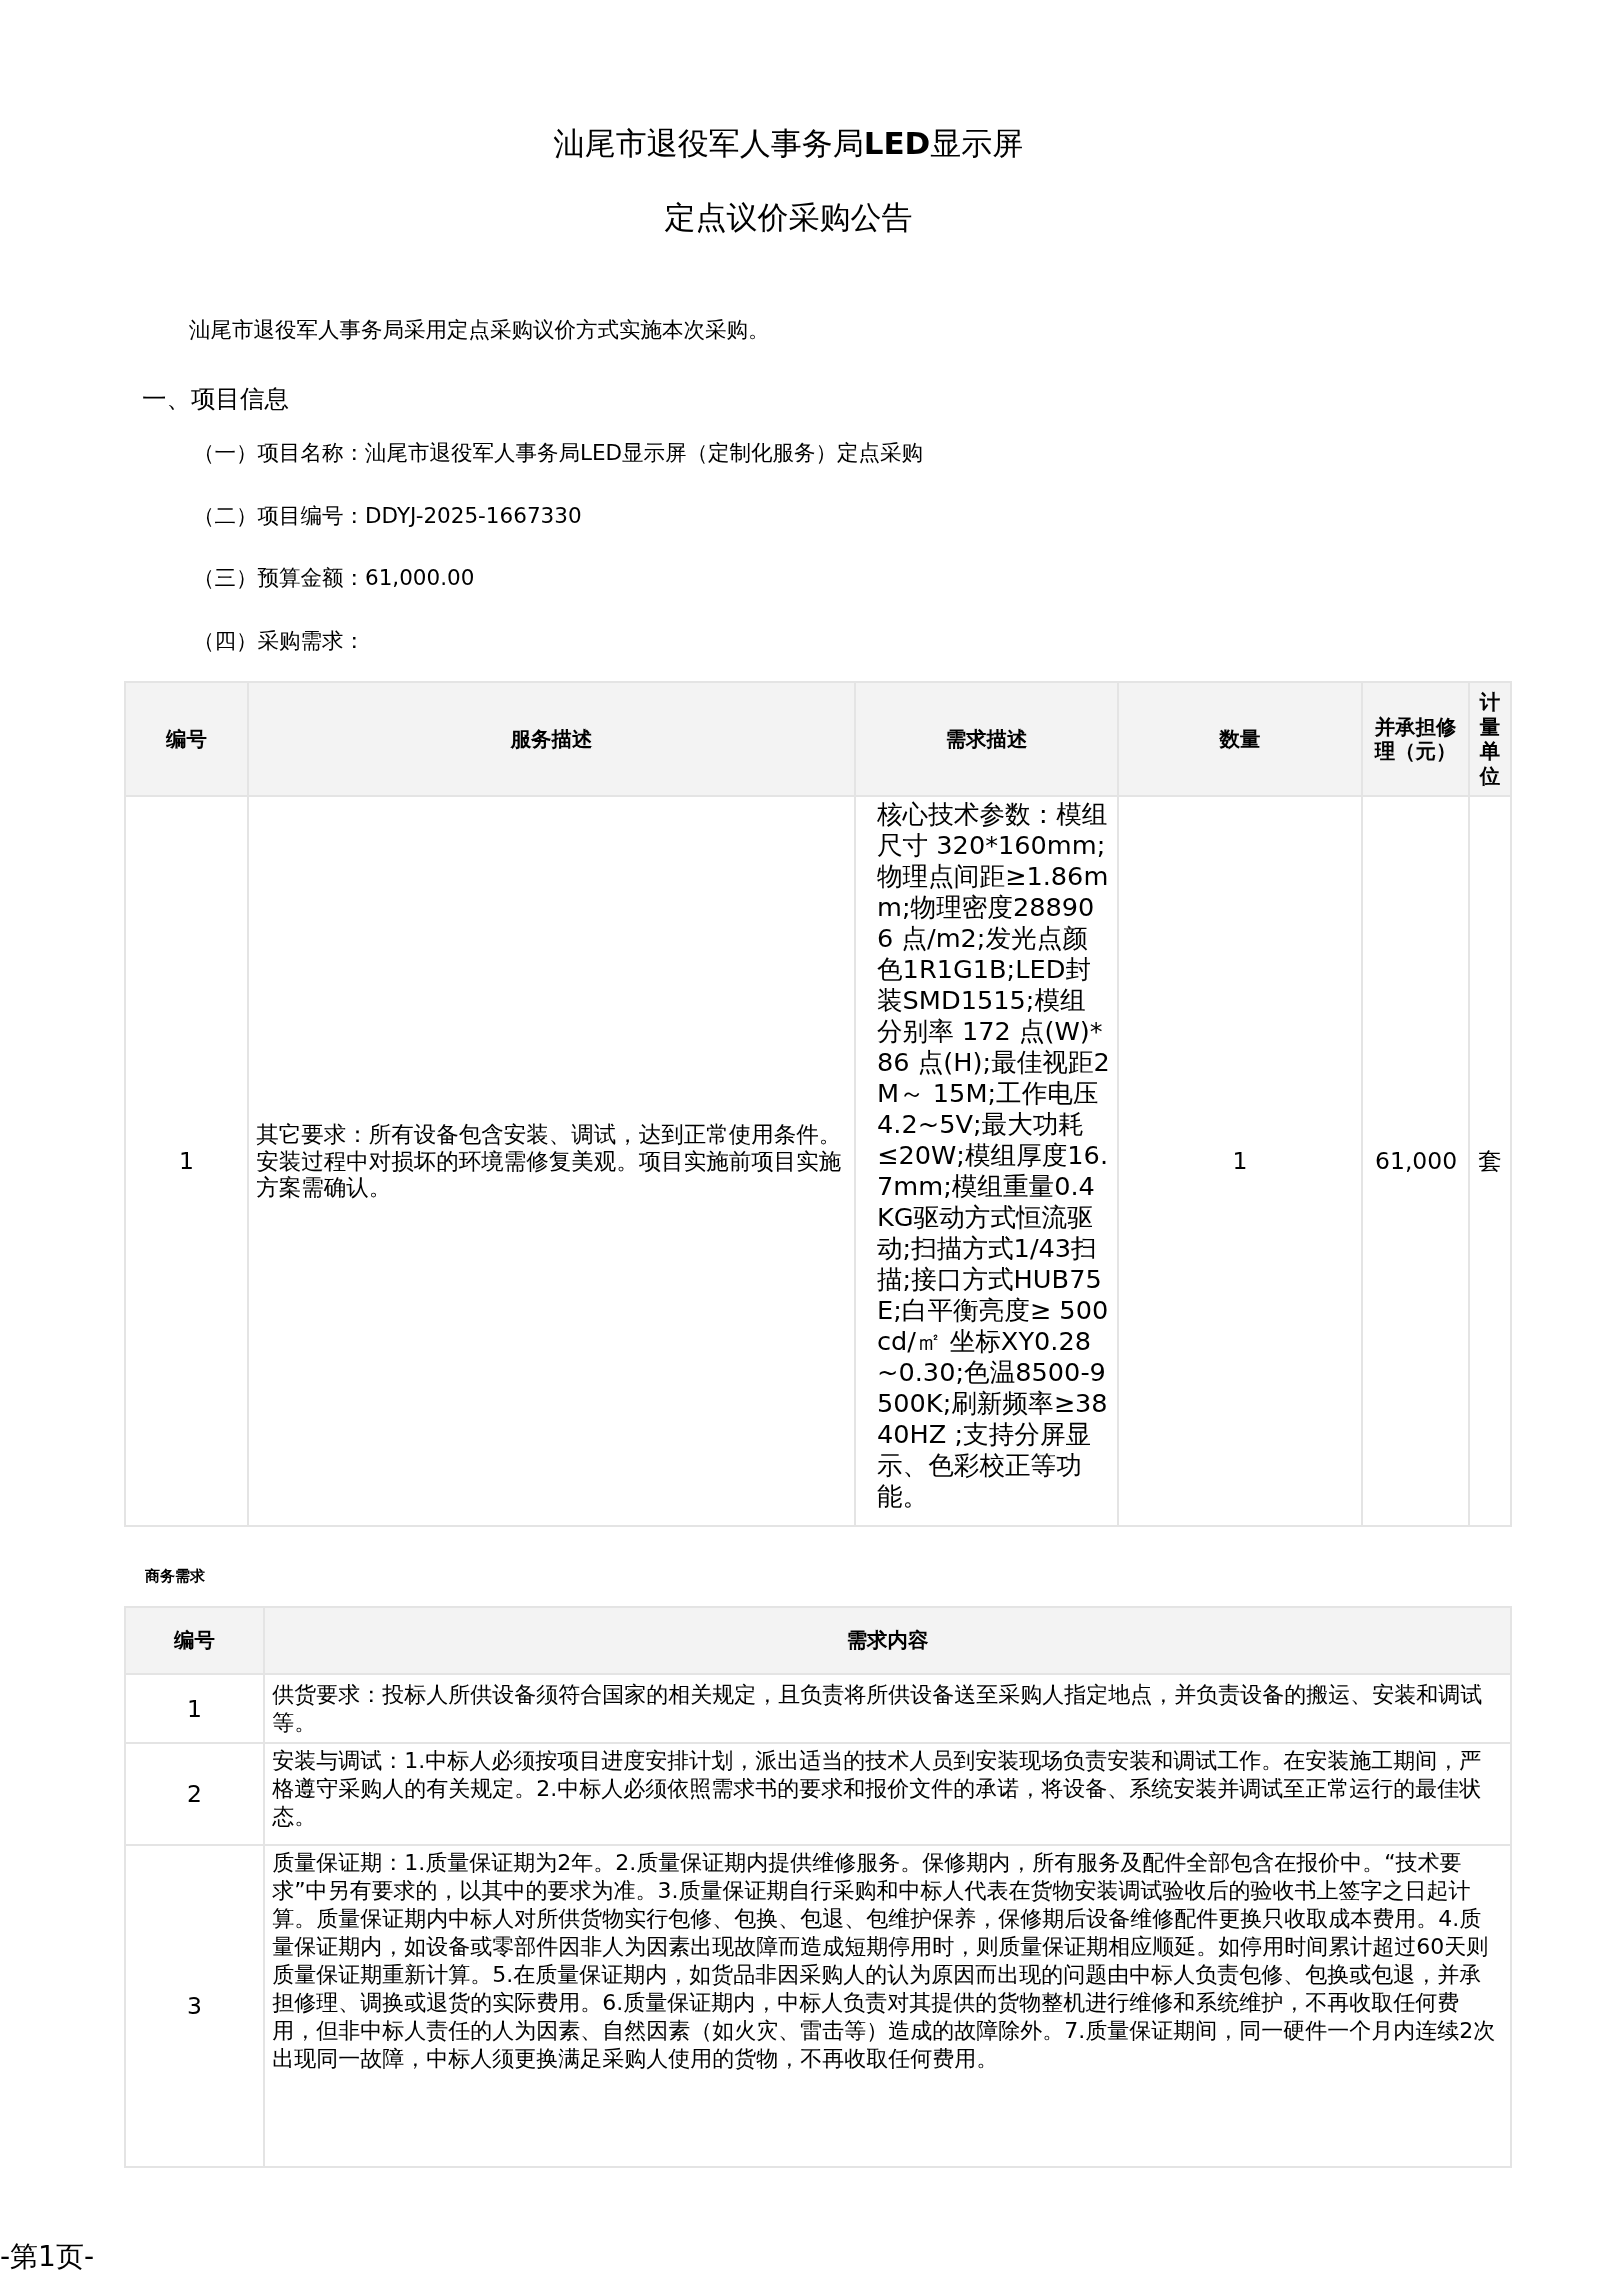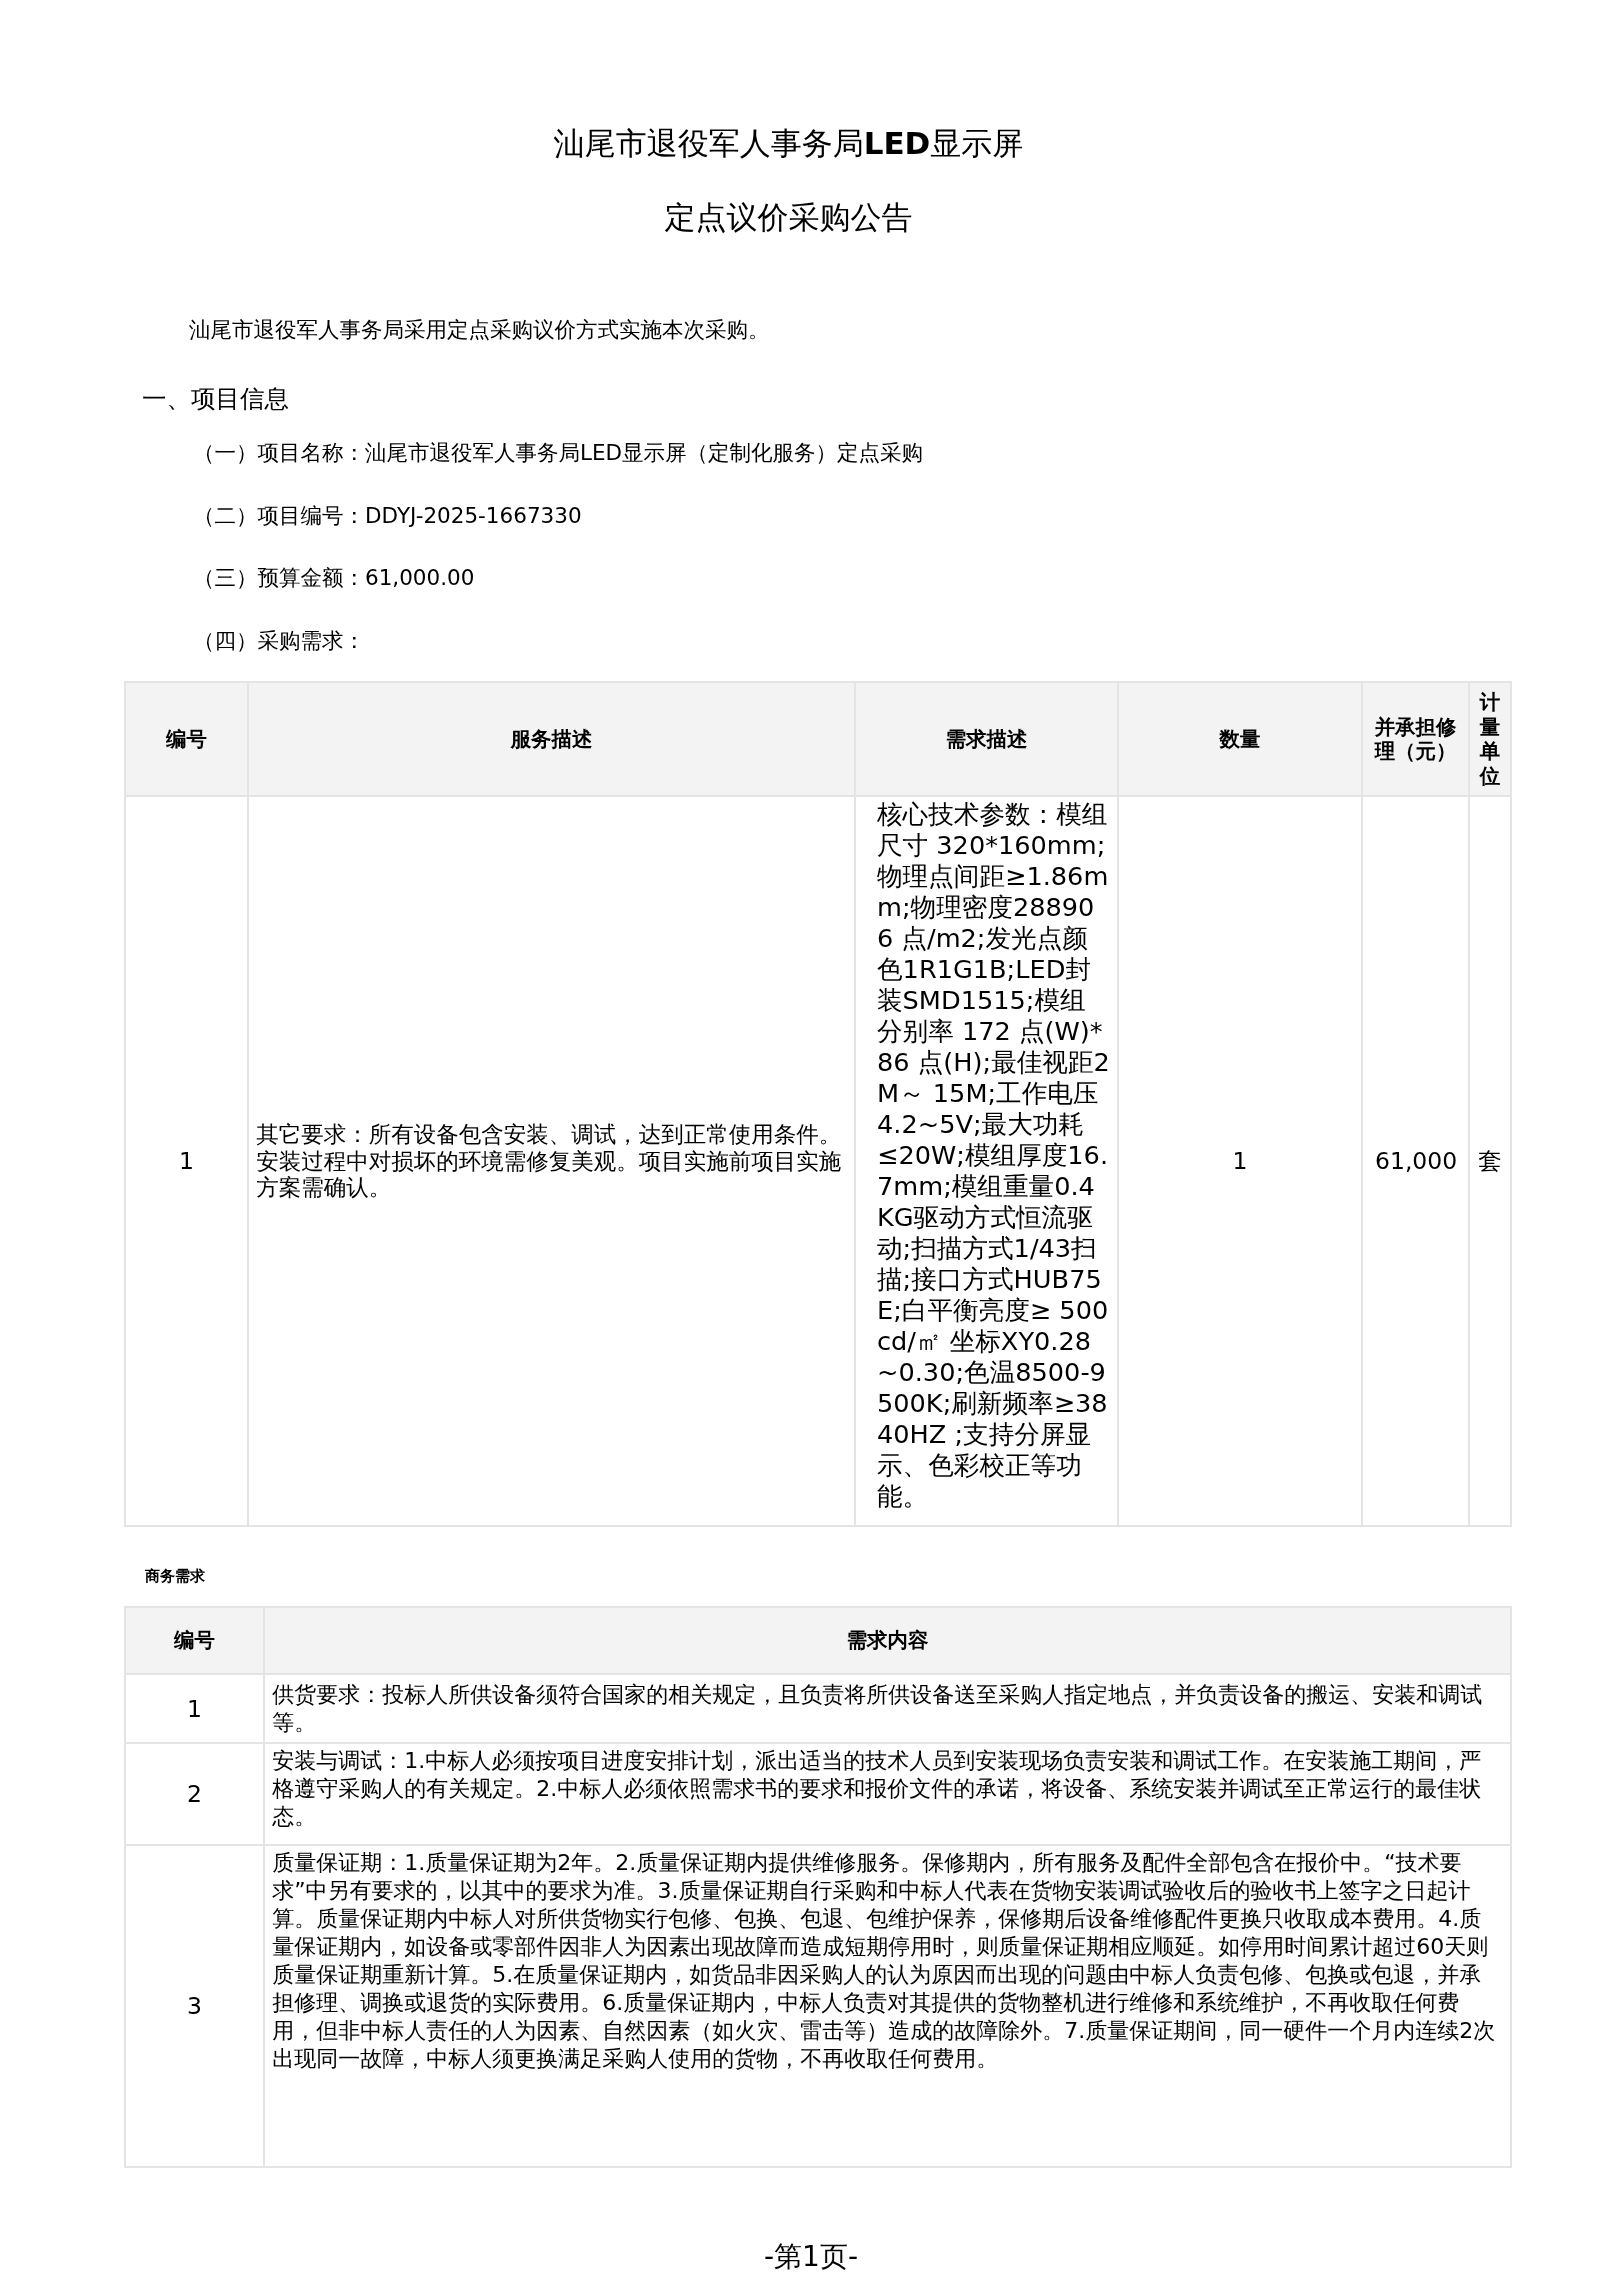--- a/index.html
+++ b/index.html
@@ -76,21 +76,20 @@
     font-size: 15px;
     line-height: 33px;
     font-weight: bold;
   }
   table.biz td {
     font-size: 22px;
     line-height: 28px;
   }
   .footer {
     left: 0; width: 1622px;
-    text-align: center;
     font-size: 28px;
     line-height: 36px;
   }
 </style>
 </head>
 <body>
 
 <div class="abs title" style="top:123px;">
   <span>汕尾市退役军人事务局</span><b>LED</b><span>显示屏</span>
 </div>

